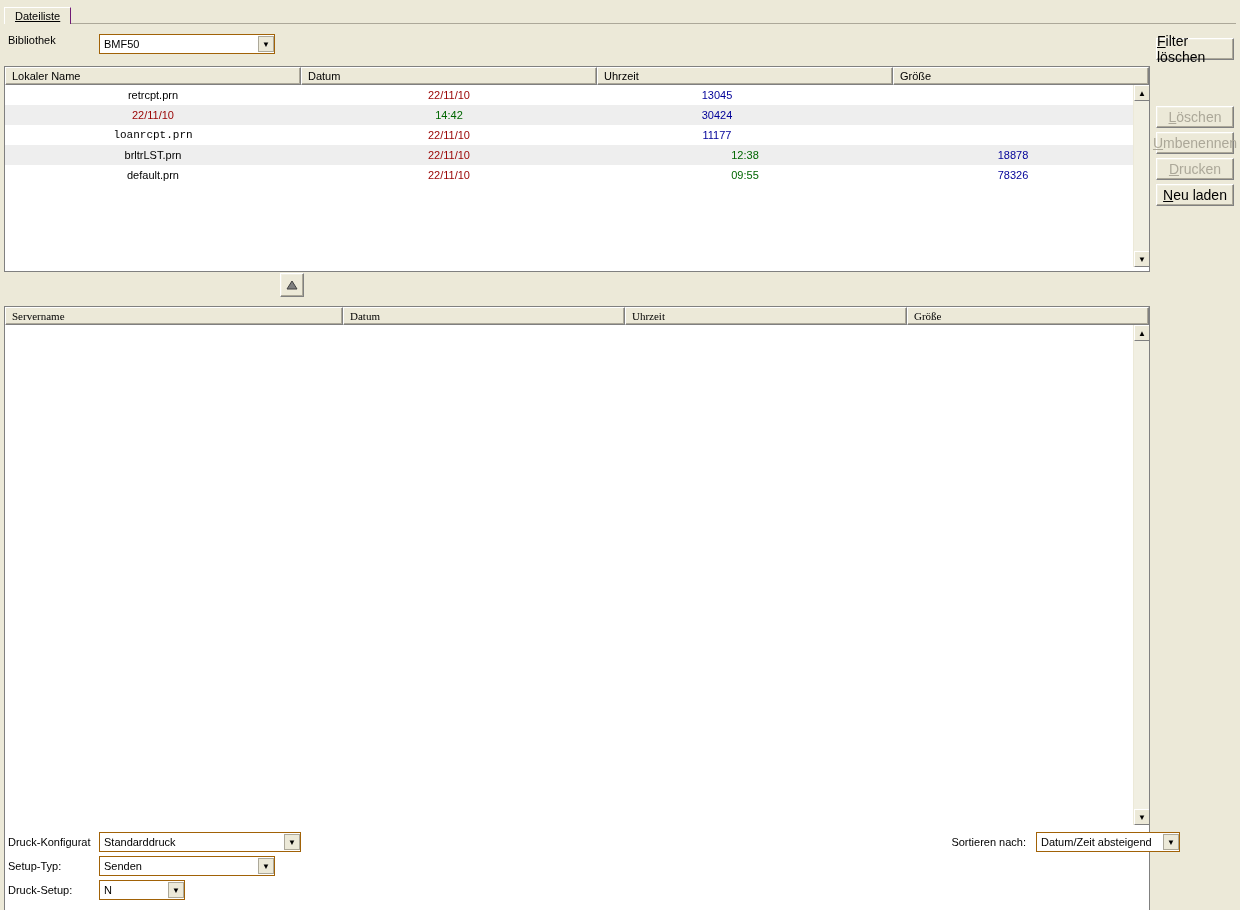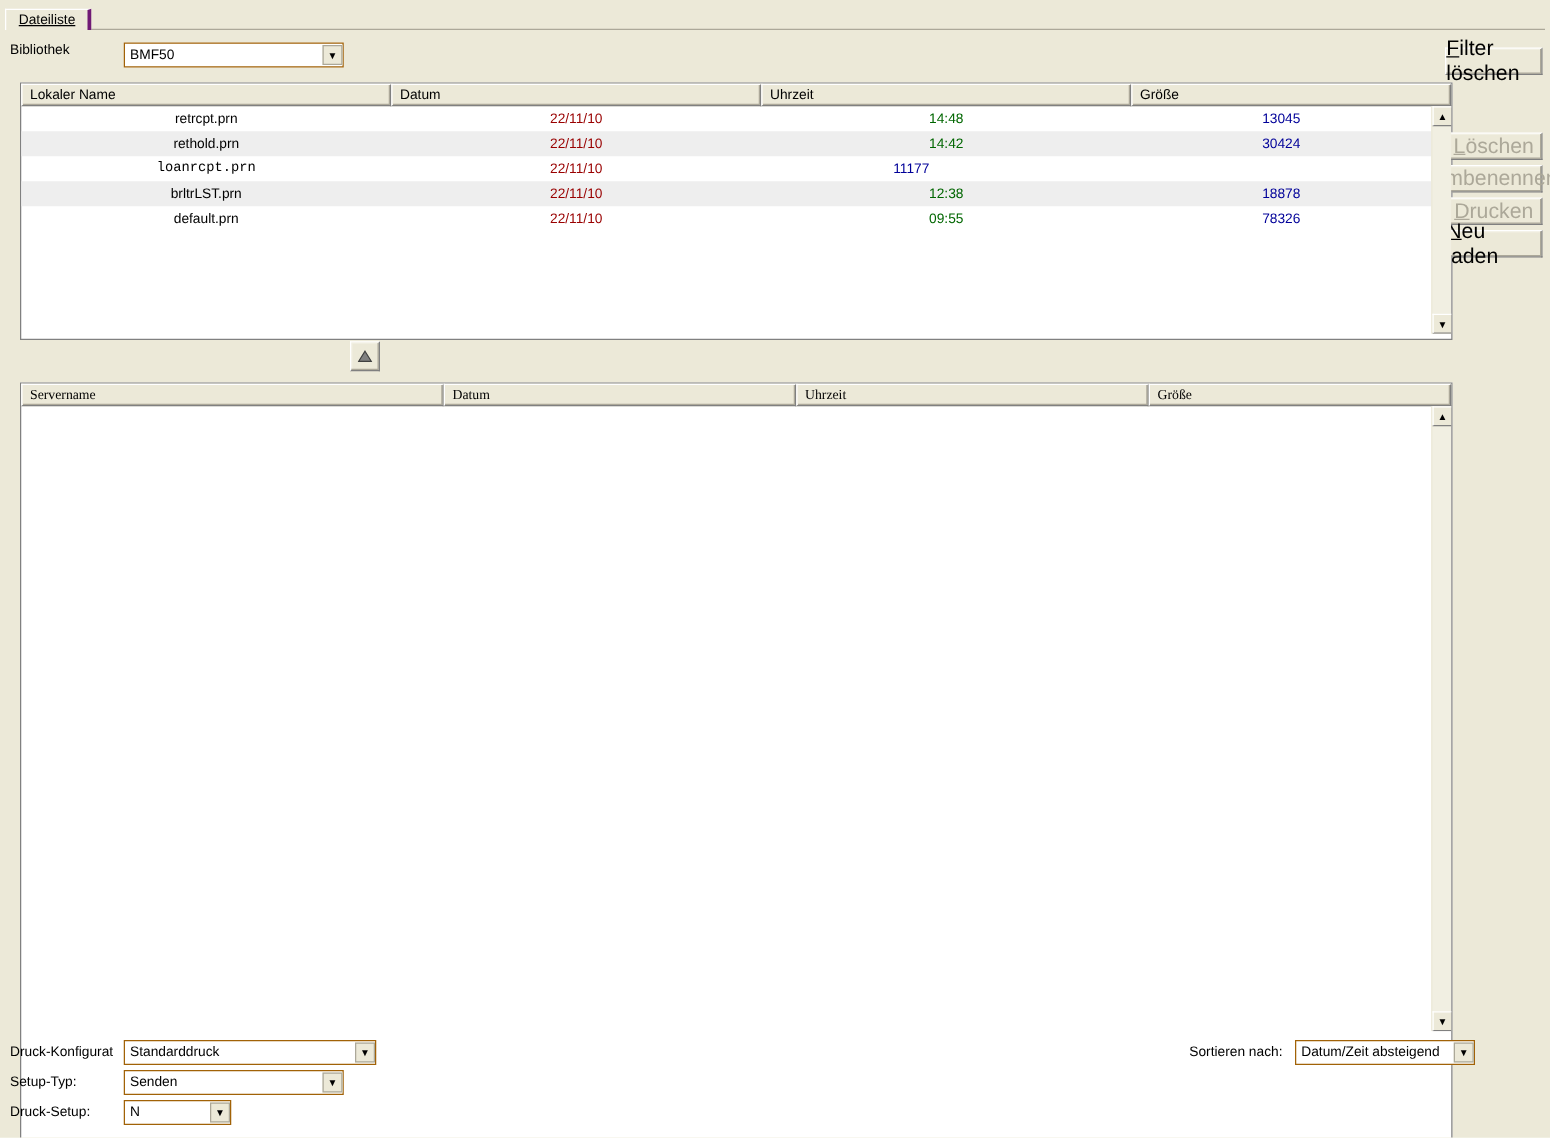--- a/index.html
+++ b/index.html
@@ -9,51 +9,51 @@
     font-family: Tahoma, Arial, sans-serif;
     font-size: 11px;
     background: #ece9d8;
     color: #000;
     overflow: hidden;
   }
   .app { padding: 4px 4px 8px 4px; }
   .tabbar { height: 20px; display:flex; align-items:flex-end; border-bottom:1px solid #aca899; }
   .tab {
     display:inline-block; padding: 2px 10px;
-    border-top:1px solid #fff; border-left:1px solid #fff; border-right:3px solid #701a75;
+    border-top:1px solid #fff; border-left:1px solid #fff; border-right:1px solid #701a75;
     background:#ece9d8; position:relative; top:1px;
     text-decoration: underline;
   }
   .toprow { display:flex; align-items:flex-start; margin-top:10px; height:24px; }
   .lbl { width:95px; padding-left:4px; }
   .combo {
     display:flex; align-items:center; justify-content:space-between;
     height:20px; background:#fff; border:1px solid #a16207;
     padding-left:4px;
   }
   .combo .arrow { width:16px; height:16px; background:#ece9d8; border:1px solid #aca899; display:flex; align-items:center; justify-content:center; font-size:8px; }
   .btn-col { position:absolute; right:6px; top:38px; width:78px; display:flex; flex-direction:column; gap:4px; }
   .winbtn {
     height:22px;
     background:#ece9d8;
     border:1px solid #fff;
     border-right-color:#808080; border-bottom-color:#808080;
     box-shadow: inset -1px -1px 0 #aca899, inset 1px 1px 0 #f1efe2;
-    font-size:17px;
+    font-size:14px;
     cursor:default;
     display:flex; align-items:center; justify-content:center;
   }
   .winbtn.disabled { color:#aca899; }
   .ul { text-decoration: underline; }
   .grid {
     margin-top:8px;
     border:1px solid #808080;
     background:#fff;
     width:1146px;
-    margin-left:12px;
+    margin-left:0;
   }
   .grid.local { height:206px; }
   .grid.server { height:628px;font-family:Liberation Serif, serif; }
   .ghead { display:flex; height:18px; background:#ece9d8; }
   .gh {
     border:1px solid #fff;
     border-right-color:#808080; border-bottom-color:#808080;
     box-shadow: inset -1px -1px 0 #aca899;
     padding:2px 6px; display:flex; align-items:center;
     overflow:hidden; white-space:nowrap;
@@ -121,25 +121,23 @@
     <div class="ghead">
       <div class="gh" style="width:296px">Lokaler Name</div>
       <div class="gh" style="width:296px">Datum</div>
       <div class="gh" style="width:296px">Uhrzeit</div>
       <div class="gh" style="flex:1">Größe</div>
     </div>
     <div class="gbody" id="local-body">
       <div class="row">
           <div class="cell c-name" style="width: 296px;">retrcpt.prn</div>
           <div class="cell c-date" style="width: 296px;">22/11/10</div>
-          <div class="cell c-time" style="width: 296px;">14:48</div>
           <div class="cell c-size" style="width: 240px;">13045</div>
         </div>
         <div class="row alt">
-          <div class="cell c-name" style="width: 296px;">rethold.prn</div>
           <div class="cell c-date" style="width: 296px;">22/11/10</div>
           <div class="cell c-time" style="width: 296px;">14:42</div>
           <div class="cell c-size" style="width: 240px;">30424</div>
         </div>
         <div class="row">
           <div class="cell c-name" style="width: 296px; font-family: Liberation Mono, monospace;">loanrcpt.prn</div>
           <div class="cell c-date" style="width: 296px;">22/11/10</div>
           <div class="cell c-size" style="width: 240px;">11177</div>
         </div>
         <div class="row alt">

